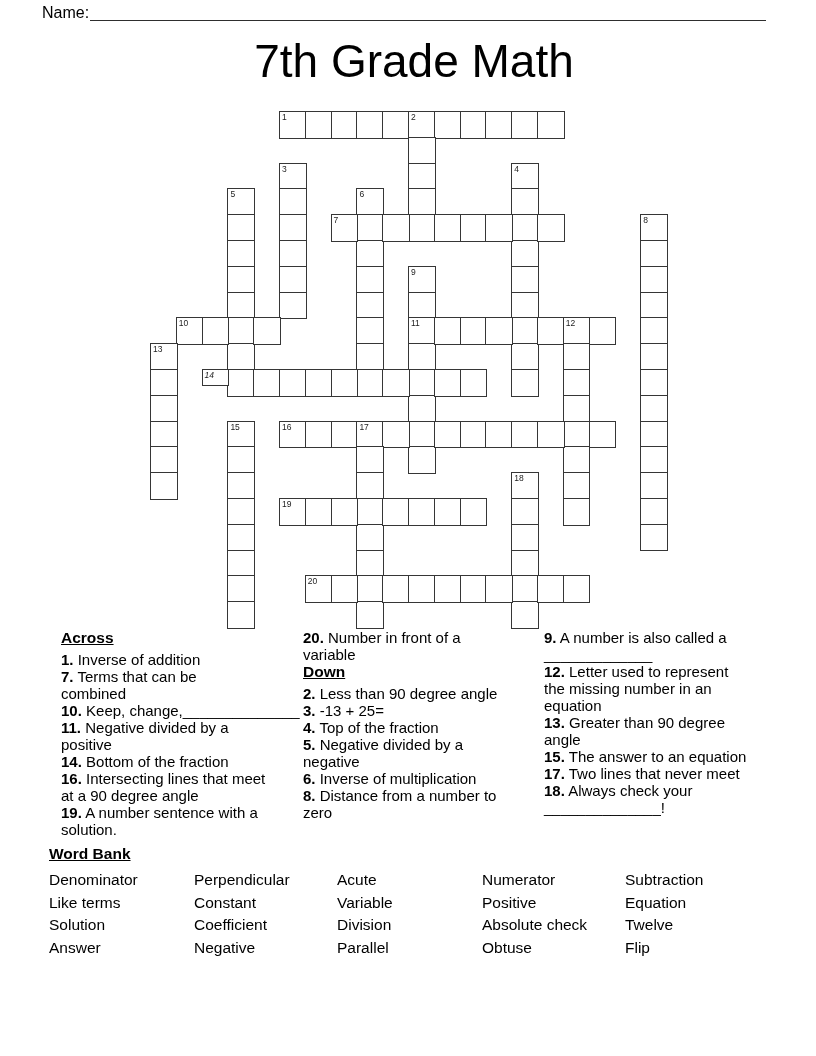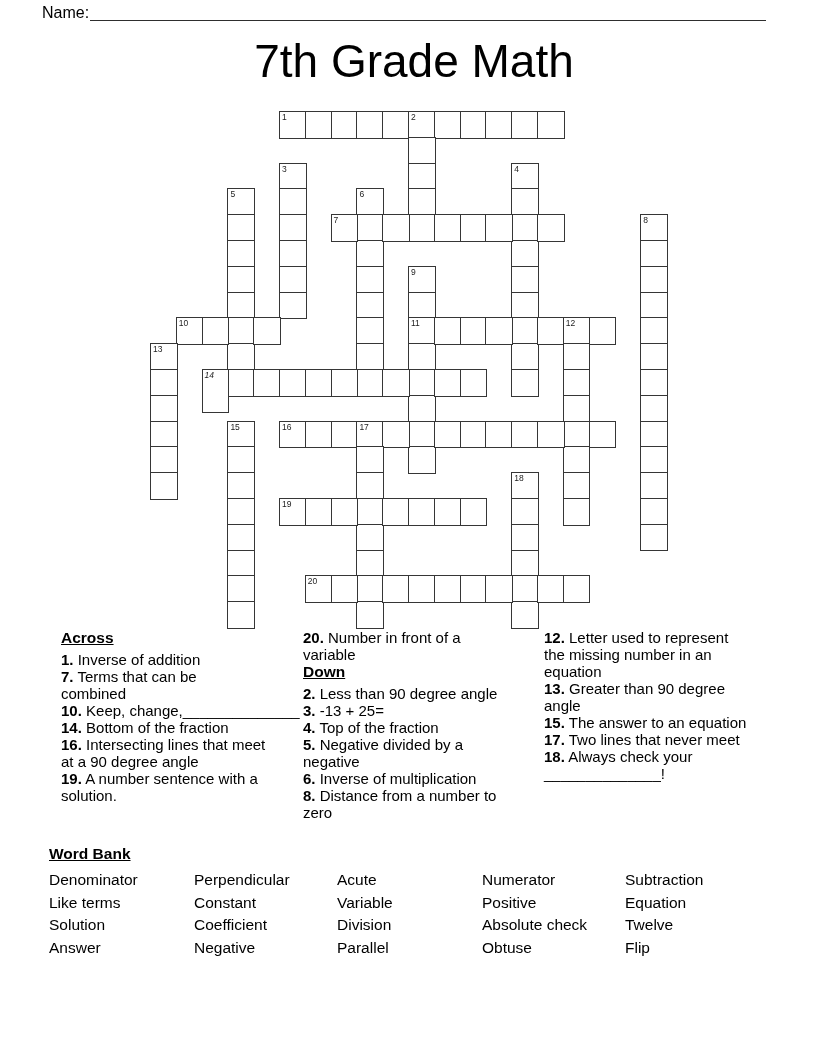--- a/index.html
+++ b/index.html
@@ -150,21 +150,21 @@
     <div class="cell" style="left: 412.8px; top: 361.2px; width: 27.6px; height: 27.6px;"></div>
     <div class="cell" style="left: 412.8px; top: 387px; width: 27.6px; height: 27.6px;"></div>
     <div class="cell" style="left: 0px; top: 232.2px; width: 27.6px; height: 27.6px;">
       <span class="cellnum">13</span>
     </div>
     <div class="cell" style="left: 0px; top: 258px; width: 27.6px; height: 27.6px;"></div>
     <div class="cell" style="left: 0px; top: 283.8px; width: 27.6px; height: 27.6px;"></div>
     <div class="cell" style="left: 0px; top: 309.6px; width: 27.6px; height: 27.6px;"></div>
     <div class="cell" style="left: 0px; top: 335.4px; width: 27.6px; height: 27.6px;"></div>
     <div class="cell" style="left: 0px; top: 361.2px; width: 27.6px; height: 27.6px;"></div>
-    <div class="cell" style="left: 51.6px; top: 258px; width: 27.6px; height: 44px; font-style: italic;">
+    <div class="cell" style="left: 51.6px; top: 258px; width: 27.6px; height: 17px; font-style: italic;">
       <span class="cellnum">14</span>
     </div>
     <div class="cell" style="left: 103.2px; top: 258px; width: 27.6px; height: 27.6px;"></div>
     <div class="cell" style="left: 129px; top: 258px; width: 27.6px; height: 27.6px;"></div>
     <div class="cell" style="left: 154.8px; top: 258px; width: 27.6px; height: 27.6px;"></div>
     <div class="cell" style="left: 180.6px; top: 258px; width: 27.6px; height: 27.6px;"></div>
     <div class="cell" style="left: 232.2px; top: 258px; width: 27.6px; height: 27.6px;"></div>
     <div class="cell" style="left: 283.8px; top: 258px; width: 27.6px; height: 27.6px;"></div>
     <div class="cell" style="left: 309.6px; top: 258px; width: 27.6px; height: 27.6px;"></div>
     <div class="cell" style="left: 77.4px; top: 309.6px; width: 27.6px; height: 27.6px;">
@@ -227,35 +227,37 @@
     <div class="cell" style="left: 335.4px; top: 464.4px; width: 27.6px; height: 27.6px;"></div>
     <div class="cell" style="left: 387px; top: 464.4px; width: 27.6px; height: 27.6px;"></div>
     <div class="cell" style="left: 412.8px; top: 464.4px; width: 27.6px; height: 27.6px;"></div>
   </div>
 
 <div class="clue-col" id="clue-col-1">
     <div class="clue-head">Across</div>
     <p class="clue"><b>1.</b> <span>Inverse of addition</span></p>
     <p class="clue"><b>7.</b> <span>Terms that can be</span><br><span>combined</span></p>
     <p class="clue"><b>10.</b> <span>Keep, change,______________</span></p>
+    <p class="clue"><b>11.</b> <span>Negative divided by a</span><br><span>positive</span></p>
     <p class="clue"><b>14.</b> <span>Bottom of the fraction</span></p>
     <p class="clue"><b>16.</b> <span>Intersecting lines that meet</span><br><span>at a 90 degree angle</span></p>
     <p class="clue"><b>19.</b> <span>A number sentence with a</span><br><span>solution.</span></p>
   </div>
 <div class="clue-col" id="clue-col-2">
     <p class="clue"><b>20.</b> <span>Number in front of a</span><br><span>variable</span></p>
     <div class="clue-head">Down</div>
     <p class="clue"><b>2.</b> <span>Less than 90 degree angle</span></p>
     <p class="clue"><b>3.</b> <span>-13 + 25=</span></p>
     <p class="clue"><b>4.</b> <span>Top of the fraction</span></p>
     <p class="clue"><b>5.</b> <span>Negative divided by a</span><br><span>negative</span></p>
     <p class="clue"><b>6.</b> <span>Inverse of multiplication</span></p>
     <p class="clue"><b>8.</b> <span>Distance from a number to</span><br><span>zero</span></p>
   </div>
 <div class="clue-col" id="clue-col-3">
+    <p class="clue"><b>9.</b> <span>A number is also called a</span><br><span>_____________</span></p>
     <p class="clue"><b>12.</b> <span>Letter used to represent</span><br><span>the missing number in an</span><br><span>equation</span></p>
     <p class="clue"><b>13.</b> <span>Greater than 90 degree</span><br><span>angle</span></p>
     <p class="clue"><b>15.</b> <span>The answer to an equation</span></p>
     <p class="clue"><b>17.</b> <span>Two lines that never meet</span></p>
     <p class="clue"><b>18.</b> <span>Always check your</span><br><span>______________!</span></p>
   </div>
 
 <div class="word-bank">
   <div class="wb-head">Word Bank</div>
   <div class="wb-grid" id="wb-grid">

